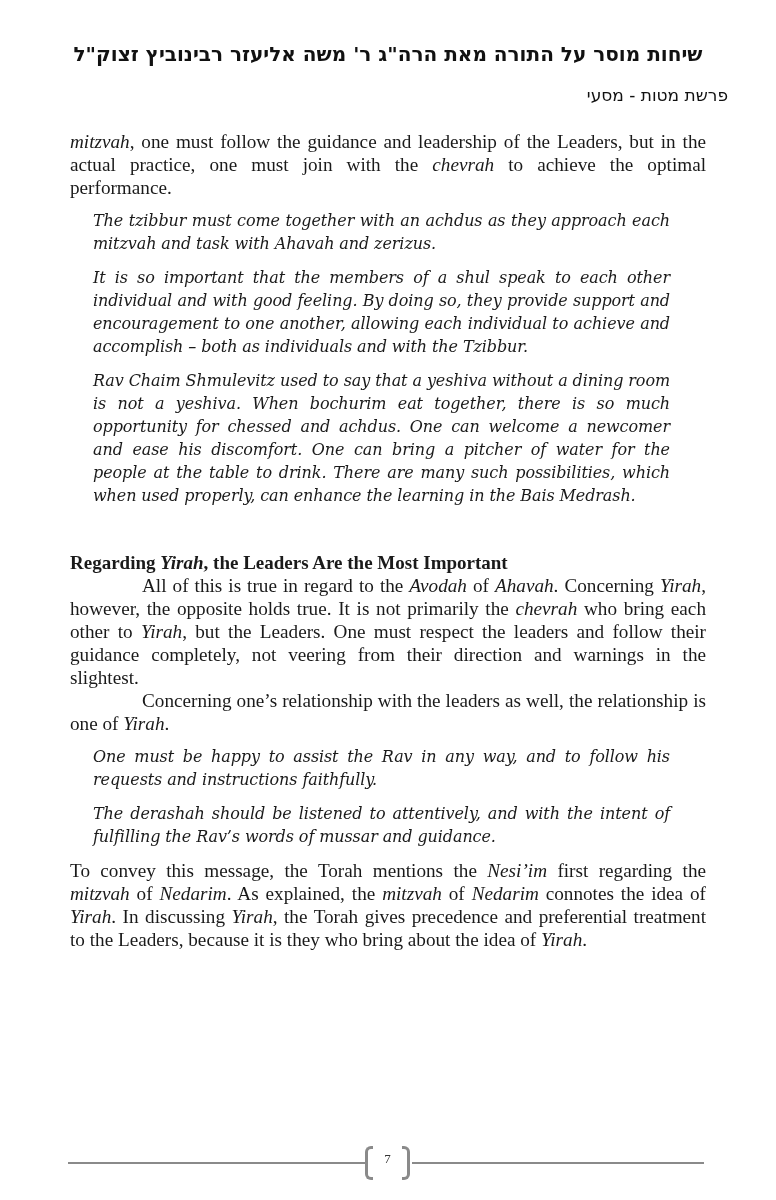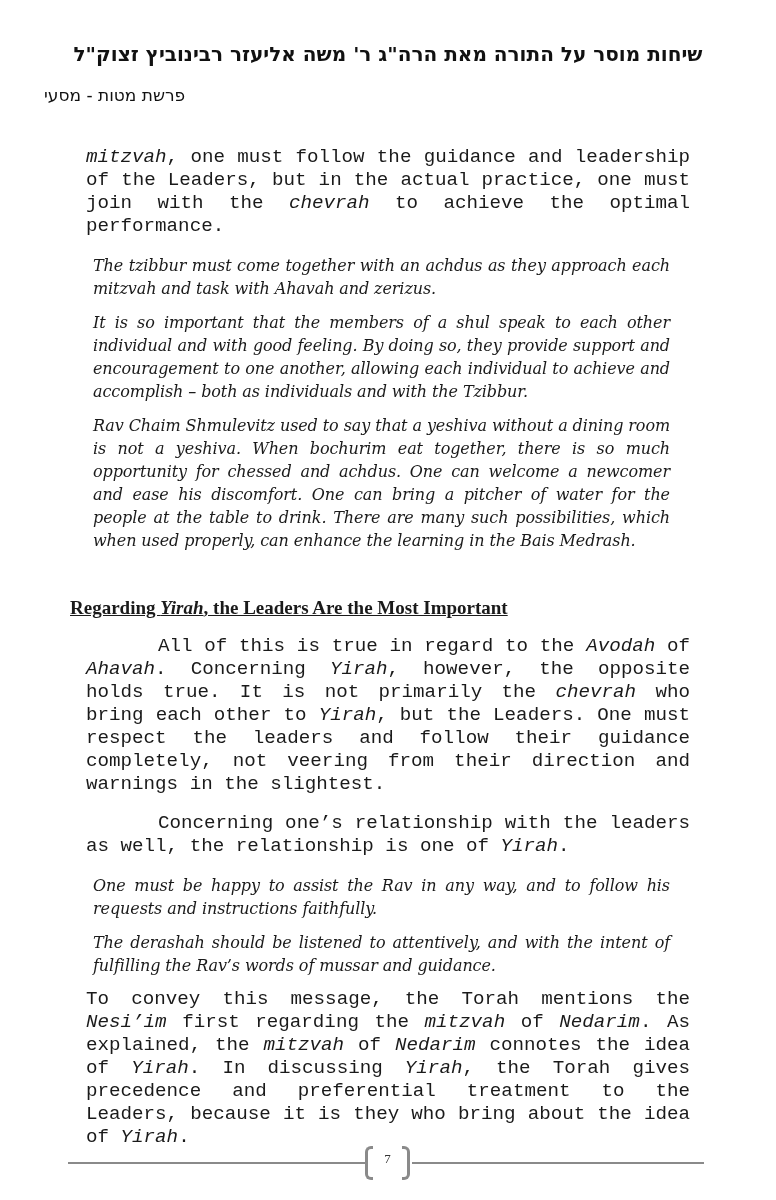--- a/index.html
+++ b/index.html
@@ -5,38 +5,38 @@
   html, body { margin: 0; padding: 0; background: #ffffff; }
   body { width: 776px; height: 1200px; position: relative; overflow: hidden; color: #1a1a1a; }
   .page { position: absolute; left: 0; top: 0; width: 684px; height: 1200px; }
   .hdr-title {
     position: absolute; left: 60px; top: 40px; width: 656px;
     text-align: center; direction: rtl;
     font-family: "DejaVu Sans", sans-serif; font-weight: bold; font-size: 20px; line-height: 28px;
     color: #111;
   }
   .hdr-sub {
-    position: absolute; left: 44px; top: 83px; width: 656px;
-    text-align: left; direction: rtl;
+    position: absolute; left: 72px; top: 83px; width: 656px;
+    text-align: right; direction: rtl;
     font-family: "DejaVu Sans", sans-serif; font-size: 17px; line-height: 24px; color: #111;
   }
   .body {
     position: absolute; left: 70px; top: 130px; width: 636px;
     font-family: "Liberation Serif", serif; font-size: 19.2px; line-height: 23px; color: #1a1a1a;
   }
-  p { margin: 16px; text-align: justify; font-family: Liberation Mono, monospace; }
+  p { margin: 0; text-align: justify; }
   .indent { text-indent: 72px; }
   .quote {
     margin: 10px 36px 0 23px;
     font-family: "DejaVu Serif", serif; font-style: italic; font-size: 16px; line-height: 23px;
     text-align: justify; letter-spacing: -0.1px;
   }
   .quote + .quote { margin-top: 11px; }
   .heading {
-    margin-top: 44px; font-weight: bold; text-decoration: underline;
+    margin-top: 44px; font-weight: bold; 
     font-family: "Liberation Serif", serif; font-size: 19px; line-height: 23px;
   }
   .gap { margin-top: 11px; }
   i { font-style: italic; }
   .footer-line-left { position: absolute; left: 68px; top: 1162px; width: 298px; height: 2px; background: #8a8a8a; }
   .footer-line-right { position: absolute; left: 412px; top: 1162px; width: 292px; height: 2px; background: #8a8a8a; }
   .bracket {
     position: absolute; top: 1146px; width: 8px; height: 34px;
     border: 3px solid #8a8a8a; box-sizing: border-box;
   }

